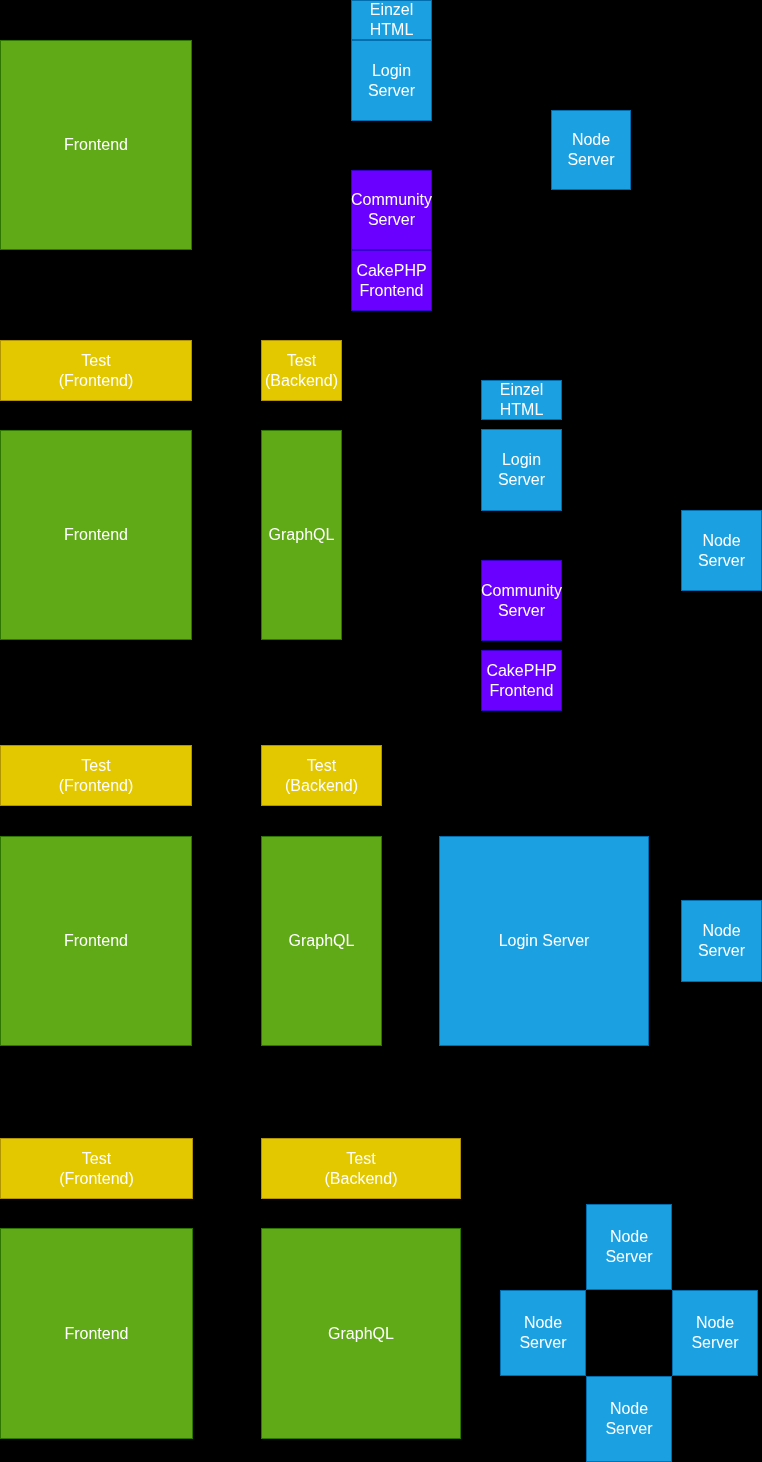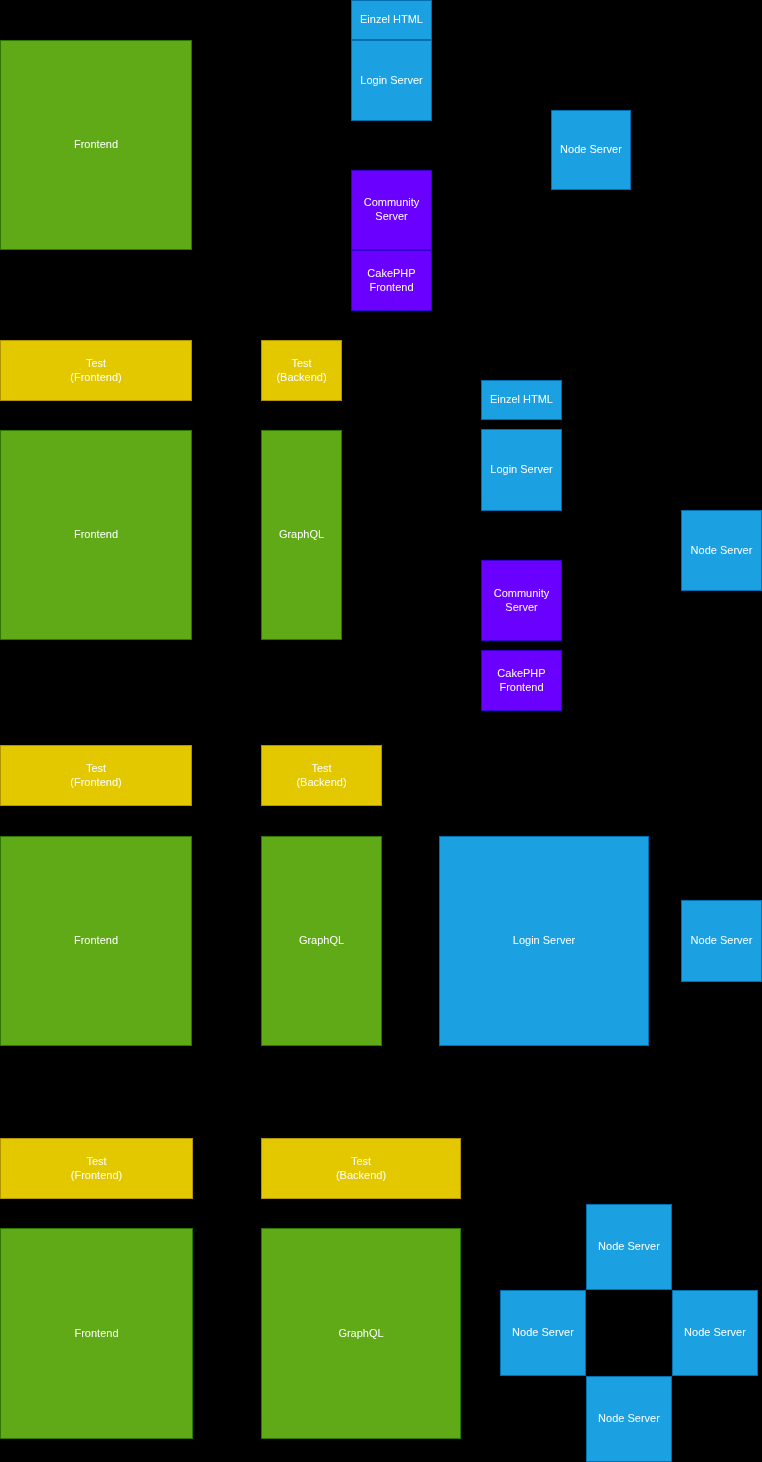--- a/index.html
+++ b/index.html
@@ -13,21 +13,21 @@
   }
   .box {
     position: absolute;
     box-sizing: border-box;
     border: 1.5px solid transparent;
     display: flex;
     align-items: center;
     justify-content: center;
     text-align: center;
     color: #ffffff;
-    font-size: 11px;
+    font-size: 16px;
     line-height: 1.25;
   }
   .box span { white-space: pre-line; }
 </style>
 </head>
 <body>
 
 <div id="canvas" style="background: rgb(0, 0, 0);">
 
   <div>

